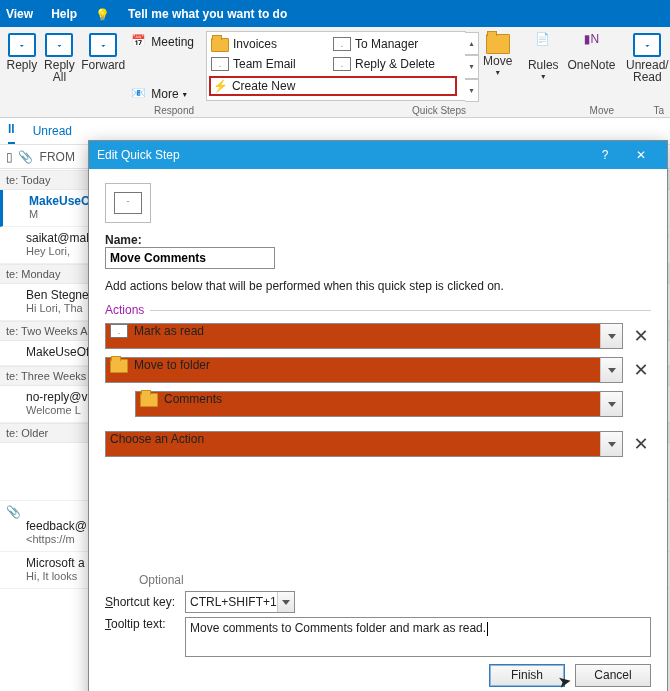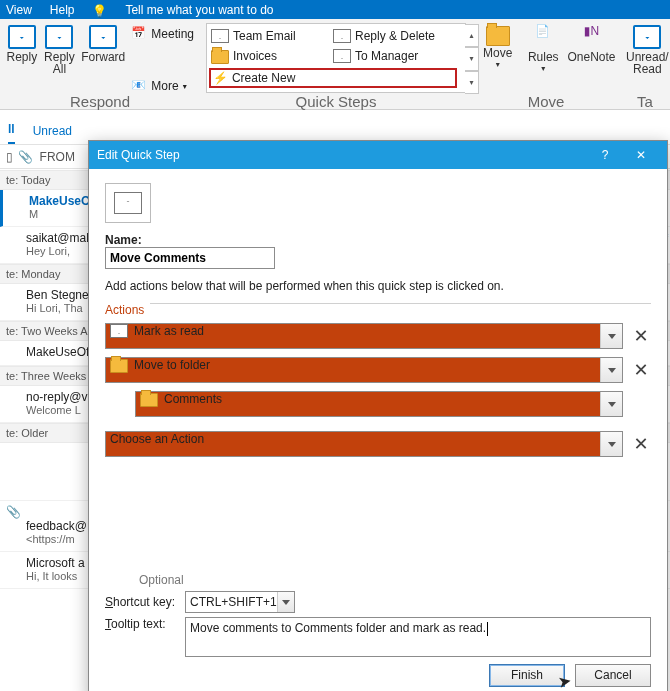--- a/index.html
+++ b/index.html
@@ -1,26 +1,26 @@
 <!DOCTYPE html>
 <html><head>
 <meta charset="utf-8">
 <style>
   * { box-sizing: border-box; font-family: "Segoe UI", Tahoma, sans-serif; font-size: 12px; }
   body { margin: 0; background: #fff; width: 670px; height: 691px; overflow: hidden; position: relative; color: #222; }
 
   
-  .menubar { background:#0072c6; color:#fff; height:19px; display:flex; align-items:center; padding:0 6px; }
+  .menubar { background:#0072c6; color:#fff; height:27px; display:flex; align-items:center; padding:0 6px;font-weight:bold; }
   .menubar span { margin-right:18px; font-size:12px; }
   .bulb { position:relative; top:1px; margin-right:4px; }
 
   .ribbon { height:91px; background:#f3f3f3; border-bottom:1px solid #d0d0d0; display:flex; }
   .rsep { width:1px; background:#d8d8d8; }
   .rgroup { display:flex; flex-direction:column; justify-content:space-between; padding:4px 6px 1px 6px; }
-  .rlabel { text-align:center; color:#666; font-size:15px; }
+  .rlabel { text-align:right; color:#666; font-size:10px; }
   .rtop { display:flex; align-items:flex-start; gap:6px; height:70px; }
   .bigbtn { display:flex; flex-direction:column; align-items:center; justify-content:flex-start; width:45px; height:70px; padding-top:2px; text-align:center; line-height:12px; color:#333; }
   .bigbtn .ico { width:28px; height:24px; margin-bottom:2px; }
   .smallrow { display:flex; align-items:center; gap:4px; height:18px; margin-bottom:4px; }
   .smallrow .ico16 { width:16px; height:16px; }
 
   .envelope { border:2px solid #0072c6; border-radius:2px; background:#fff; position:relative; }
   .envelope::after { content:""; position:absolute; left:0; right:0; top:0; height:50%; border-bottom:2px solid #0072c6; clip-path: polygon(0 0, 50% 100%, 100% 0); }
   .folderico { width:18px; height:14px; background:#f5ba3d; border:1px solid #c98f1e; border-radius:1px; position:relative; top:1px; }
   .folderico::before { content:""; position:absolute; top:-4px; left:0; width:8px; height:4px; background:#f5ba3d; border:1px solid #c98f1e; border-bottom:none; }
@@ -48,21 +48,21 @@
   .titlebar { height:28px; background:#1e9bde; color:#fff; display:flex; align-items:center; padding:0 8px; font-size:12px; justify-content:space-between;}
   .titlebar .tbtns { display:flex; gap:0;}
   .titlebar .tbtn { width:36px; height:28px; display:flex; align-items:center; justify-content:center; color:#fff;}
   .dlgbody { padding:14px 16px 12px 16px; }
   .namewrap { display:flex; gap:10px; align-items:flex-start; margin-bottom:10px;flex-direction:column;}
   .bigenvelope { width:46px; height:40px; border:1px solid #bbb; background:#fff; display:flex; align-items:center; justify-content:center;}
   .nameblock { flex:1; }
   .label { font-weight:600; }
   .textinput { width:100%; height:22px; border:1px solid #8c8c8c; padding:1px 4px; background:#fff;font-weight:bold; }
   .instr { margin:6px 0 10px 0; }
-  .secthdr { color:#c2410c; font-size:12px; display:flex; align-items:flex-start; gap:6px; margin-bottom:6px;}
+  .secthdr { color:#a21caf; font-size:12px; display:flex; align-items:center; gap:6px; margin-bottom:6px;}
   .secthdr .rule { flex:1; border-top:1px solid #d0d0d0; }
   .actionrow { display:flex; align-items:center; gap:8px; margin-bottom:8px;}
   .combo { flex:1; height:26px; border:1px solid #8c8c8c; background:#c2410c; display:flex; align-items:flex-start; justify-content:space-between; padding:0 0 0 4px;}
   .combo .slot { display:flex; align-items:center; gap:6px;}
   .combo .dd { width:22px; height:24px; border-left:1px solid #ccc; background:linear-gradient(#fafafa,#e6e6e6); display:flex; align-items:center; justify-content:center;}
   .xbtn { width:20px; height:20px; display:flex; align-items:center; justify-content:center; color:#444; font-size:18px; line-height:14px;}
   .subcombo { margin-left:30px; }
   .addbtn { height:26px; padding:0 12px; background:linear-gradient(#fafafa,#e5e5e5); border:1px solid #a5a5a5; text-decoration:underline;}
   .optlabel { color:#777; margin-top:8px;margin-left:34px;}
   .optrow { display:flex; align-items:center; margin-top:4px;}
@@ -120,38 +120,38 @@
       </div>
     </div>
     <div class="rlabel">Respond</div>
   </div>
   <div class="rsep"></div>
   <div class="rgroup" style="width:290px;">
     <div class="rtop" style="position:relative;">
       <div class="qsgallery">
         <div class="qsrow">
           <div class="qsitem">
+              <div class="folderico"></div>
+              <span>Invoices</span>
+            </div>
+          <div class="qsitem">
+              <div class="envsmall"></div>
+              <span>To Manager</span>
+            </div>
+        </div>
+        <div class="qsrow">
+          <div class="qsitem">
               <div class="envsmall"></div>
               <span>Team Email</span>
             </div>
           <div class="qsitem">
               <div class="envsmall"></div>
               <span>Reply &amp; Delete</span>
             </div>
         </div>
-        <div class="qsrow">
-          <div class="qsitem">
-              <div class="folderico"></div>
-              <span>Invoices</span>
-            </div>
-          <div class="qsitem">
-              <div class="envsmall"></div>
-              <span>To Manager</span>
-            </div>
-        </div>
         <div class="qsnew">
             <span class="bolt">⚡</span>
             <span>Create New</span>
           </div>
         <div class="qsarrow">
             <div>▴</div>
             <div>▾</div>
             <div>▾</div>
           </div>
       </div>

